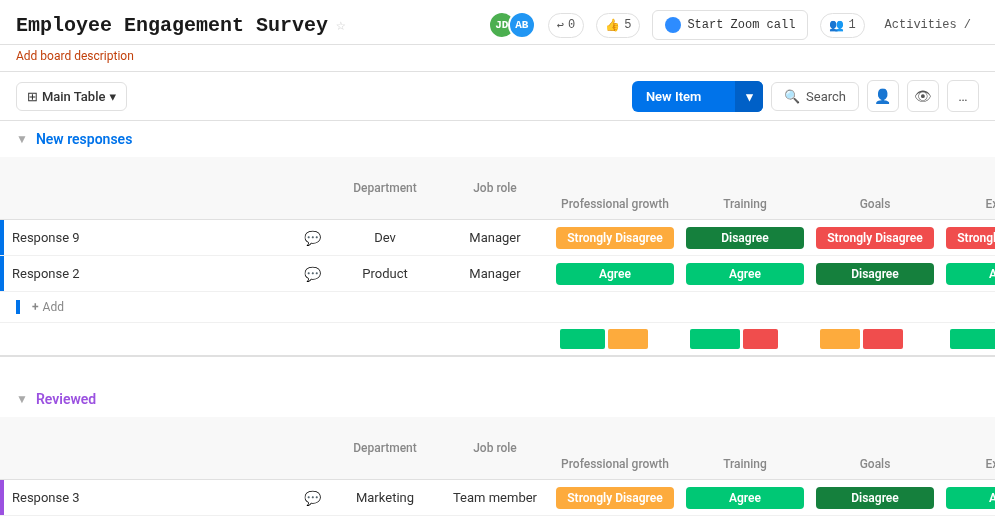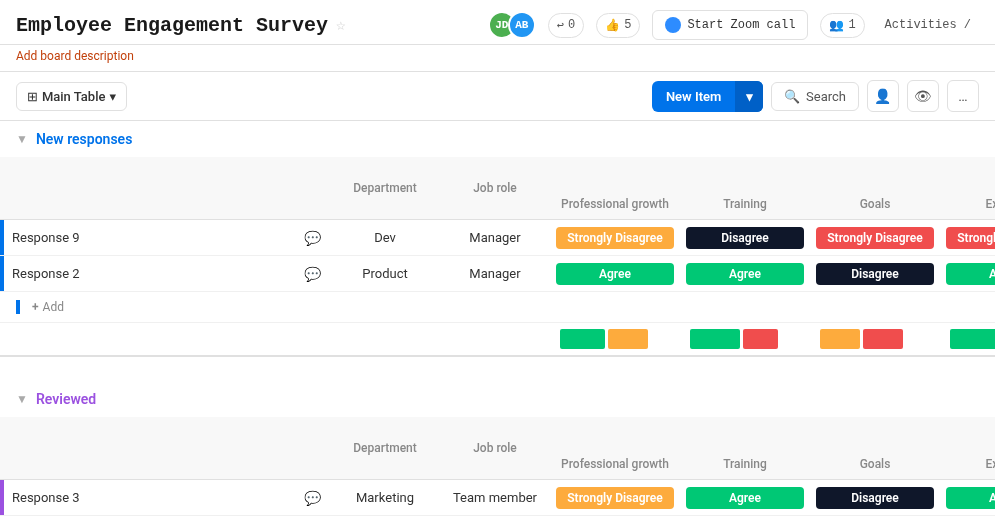--- a/index.html
+++ b/index.html
@@ -21,21 +21,21 @@
     .activities-btn { font-size: 12px; color: #555; cursor: pointer; padding: 4px 8px; }
 
     
     .sub-header { padding: 4px 16px 8px 16px; color: #c2410c; font-size: 12px; border-bottom: 1px solid #e0e0e0; }
 
     
     .toolbar { display: flex; align-items: center; padding: 8px 16px; border-bottom: 1px solid #e0e0e0; justify-content: space-between; }
     .toolbar-left { display: flex; align-items: center; gap: 8px; }
     .table-switcher { display: flex; align-items: center; gap: 4px; padding: 6px 10px; border: 1px solid #e0e0e0; border-radius: 6px; cursor: pointer; font-size: 13px; font-weight: 500; color: #333; background: white; }
     .toolbar-right { display: flex; align-items: center; gap: 8px; }
-    .new-item-btn { display: flex; align-items: center; background: #0073EA; color: white; border: none; border-radius: 6px; cursor: pointer; font-size: 13px; font-weight: 600; overflow: hidden; }
+    .new-item-btn { display: flex; align-items: center; background: #0073EA; color: white; border: none; border-radius: 6px; cursor: pointer; font-size: 13px; font-weight: 600; overflow: hidden; gap: 20px; }
     .new-item-main { padding: 8px 14px; }
     .new-item-arrow { padding: 8px 10px; background: #0060c7; border-left: 1px solid #0060c7; }
     .search-btn { display: flex; align-items: center; gap: 6px; padding: 6px 12px; border: 1px solid #e0e0e0; border-radius: 6px; cursor: pointer; font-size: 13px; color: #555; background: white; }
     .icon-btn { width: 32px; height: 32px; display: flex; align-items: center; justify-content: center; border: 1px solid #e0e0e0; border-radius: 6px; cursor: pointer; color: #555; background: white; font-size: 14px; }
 
     
     .table-area { overflow-y: auto; height: calc(530px - 130px); }
     .group-header { display: flex; align-items: center; padding: 10px 16px; gap: 8px; }
     .group-toggle { color: #aaa; cursor: pointer; font-size: 12px; }
     .group-title { font-size: 14px; font-weight: 600; cursor: pointer; }
@@ -56,21 +56,21 @@
     .row-name-cell { width: 326px; min-width: 326px; display: flex; align-items: center; padding: 6px 8px 6px 8px; gap: 6px; }
     .row-name-text { font-size: 13px; color: #333; flex: 1; }
     .chat-icon { color: #ccc; font-size: 14px; cursor: pointer; }
     .row-dept { width: 110px; min-width: 110px; text-align: center; font-size: 13px; color: #333; }
     .row-role { width: 110px; min-width: 110px; text-align: center; font-size: 13px; color: #333; }
 
     
     .rating-cell { width: 130px; min-width: 130px; text-align: center; padding: 4px 6px; }
     .rating-badge { display: inline-block; padding: 4px 0; border-radius: 4px; font-size: 12px; font-weight: 600; color: white; width: 100%; text-align: center; }
     .strongly-disagree { background: #F04D4D; }
-    .disagree { background: #0f172a; }
+    .disagree { background: #15803d; }
     .agree { background: #00C875; }
     .strongly-disagree-orange { background: #FDAB3D; }
 
     
     .add-row { display: flex; align-items: center; padding: 8px 16px; color: #888; font-size: 12px; cursor: pointer; border-bottom: 1px solid #f0f0f0; }
     .add-icon { margin-right: 4px; font-weight: 600; }
 
     
     .summary-bar { display: flex; align-items: center; padding: 6px 0; border-bottom: 2px solid #e0e0e0; margin-bottom: 8px; }
     .summary-spacer { width: 334px; min-width: 334px; }

